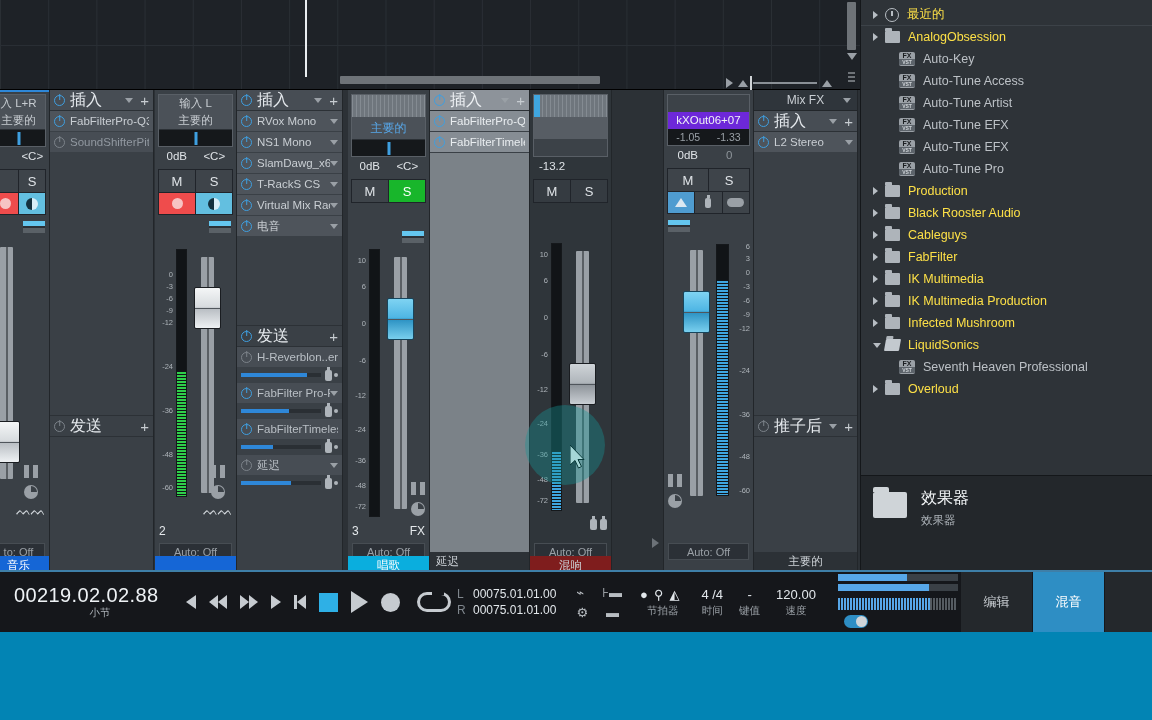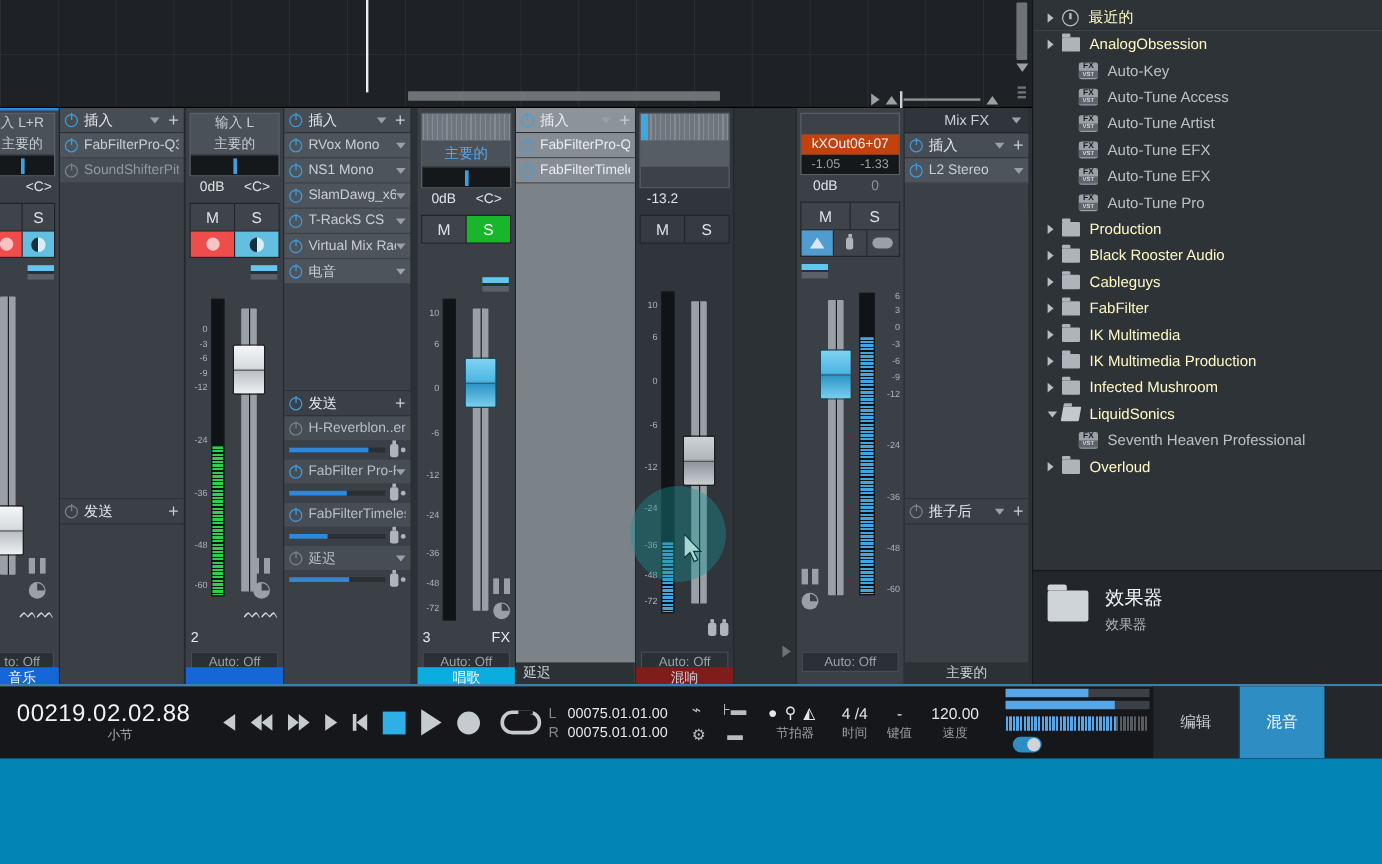--- a/index.html
+++ b/index.html
@@ -94,21 +94,21 @@
     background:#2b3036;border:1px solid #474d53;color:#9aa0a6;font-size:11px;}
   .trackname{position:absolute;left:0;right:0;bottom:0;height:18px;line-height:18px;text-align:center;color:#fff;font-size:11.5px;}
 
   
   .ipanel{position:absolute;top:0;bottom:0;background:#3a4046;border-right:1px solid #22262a;}
   .ip-head{display:flex;align-items:center;height:21px;background:#474d54;padding:0 4px;border-bottom:1px solid #2c3136;}
   .pwr{width:11px;height:11px;border-radius:50%;border:1.6px solid #3f9fe0;position:relative;flex:0 0 auto;margin-right:5px;}
   .pwr:after{content:"";position:absolute;left:50%;top:-2px;width:1.6px;height:6px;background:#3f9fe0;transform:translateX(-50%);}
   .pwr.off{border-color:#7c838a;}
   .pwr.off:after{background:#7c838a;}
-  .ip-head .t{flex:1;color:#e6eaee;font-size:12px;}
+  .ip-head .t{flex:1;color:#e6eaee;font-size:16px;}
   .caret{width:0;height:0;border-style:solid;border-width:5px 4px 0 4px;border-color:#9aa0a6 transparent transparent transparent;margin-right:7px;}
   .plus{color:#c7ccd1;font-size:15px;line-height:13px;}
   .ip-item{display:flex;align-items:center;height:21px;padding:0 4px;background:#4e545b;border-bottom:1px solid #3a4046;}
   .ip-item.off{background:#474d54;}
   .ip-item .t{flex:1;color:#c9ced3;font-size:11.5px;white-space:nowrap;overflow:hidden;}
   .ip-item.off .t{color:#9198a0;}
   .ip-fill{background:#3a4046;}
   .send-sec{position:absolute;left:0;right:0;bottom:0;border-top:1px solid #2c3136;background:#3a4046;}
   .send-item{padding:0;}
   .send-row{display:flex;align-items:center;height:20px;padding:0 4px;background:#474d54;}
@@ -133,21 +133,21 @@
   .arrow-c.open i{border-width:5px 4px 0 4px;border-color:#b7bdc3 transparent transparent transparent;}
   .ico-folder{width:15px;height:12px;flex:0 0 15px;margin-right:8px;background:#aeb4ba;border-radius:1px;position:relative;}
   .ico-folder:before{content:"";position:absolute;left:0;top:-3px;width:7px;height:3px;background:#aeb4ba;border-radius:1px 1px 0 0;}
   .ico-folder.open{background:#c3c9cf;transform:skewX(-10deg);}
   .ico-clock{width:14px;height:14px;flex:0 0 14px;margin-right:8px;border:1.5px solid #b7bdc3;border-radius:50%;position:relative;}
   .ico-clock:after{content:"";position:absolute;left:5px;top:2px;width:1.5px;height:5px;background:#b7bdc3;}
   .ico-fx{width:16px;height:14px;flex:0 0 16px;margin-right:8px;background:#9aa0a6;border-radius:2px;
     color:#1b1e21;font-size:7px;font-weight:bold;text-align:center;line-height:7px;font-family:"Liberation Sans",sans-serif;overflow:hidden;}
   .ico-fx b{display:block;height:7px;}
   .ico-fx s{display:block;height:6px;background:#5d646b;color:#cfd4d8;font-size:5px;line-height:6px;text-decoration:none;}
-  .tlabel{color:#fef9c3;font-size:12.5px;white-space:nowrap;}
+  .tlabel{color:#fde047;font-size:12.5px;white-space:nowrap;}
   .tlabel.child{color:#bcc1c6;}
   .tchild{padding-left:38px;}
   .browser-foot{position:absolute;left:0;right:0;bottom:0;height:95px;background:#23272b;border-top:1px solid #14171a;padding:12px 0 0 12px;display:flex;gap:14px;}
   .foot-folder{width:34px;height:26px;background:#cfd4d8;border-radius:2px;position:relative;flex:0 0 34px;margin-top:4px;}
   .foot-folder:before{content:"";position:absolute;left:0;top:-5px;width:16px;height:5px;background:#cfd4d8;border-radius:2px 2px 0 0;}
   .foot-t1{color:#f2f5f7;font-size:16px;}
   .foot-t2{color:#aeb4ba;font-size:11.5px;margin-top:4px;}
 
   
   .transport{position:absolute;left:0;top:570px;width:1152px;height:62px;background:#15171b;border-top:2px solid #3e7fa8;}
@@ -590,21 +590,21 @@
     </div>
 
     <div style="position:absolute;left:612px;top:0;bottom:0;width:52px;background:#2c3136;border-right:1px solid #22262a;">
       <div style="position:absolute;right:4px;bottom:22px;width:0;height:0;border-style:solid;border-width:5px 0 5px 7px;border-color:transparent transparent transparent #6c7278;"></div>
     </div>
 
     <div class="strip" style="left:664px;width:90px;">
       <div class="strip-body">
         <div class="io-box">
           <div style="height:17px;background:#3c4248;"></div>
-          <div class="io-line" style="background:#c2410c;color:#f0f3f5;">kXOut06+07</div>
+          <div class="io-line" style="background:#6d28d9;color:#f0f3f5;">kXOut06+07</div>
           <div style="display:flex;height:16px;background:#15181b;">
             <div style="flex:1;text-align:center;line-height:16px;color:#9aa0a6;font-size:10.5px;">-1.05</div>
             <div style="flex:1;text-align:center;line-height:16px;color:#9aa0a6;font-size:10.5px;">-1.33</div>
           </div>
         </div>
         <div class="gainrow">
           <div>0dB</div>
           <div class="dim">0</div>
         </div>
         <div class="msrow">

